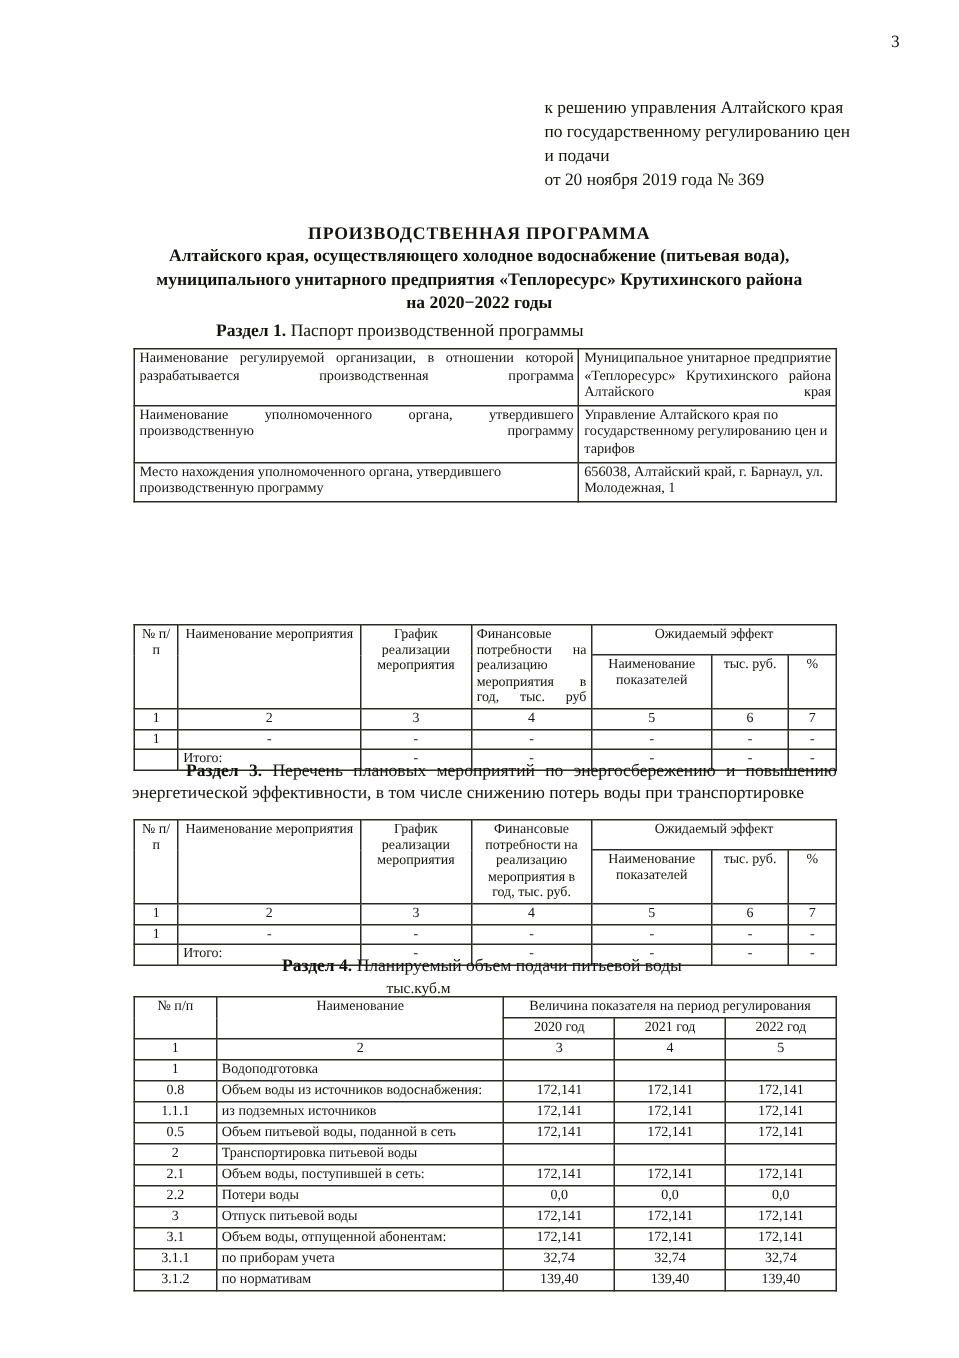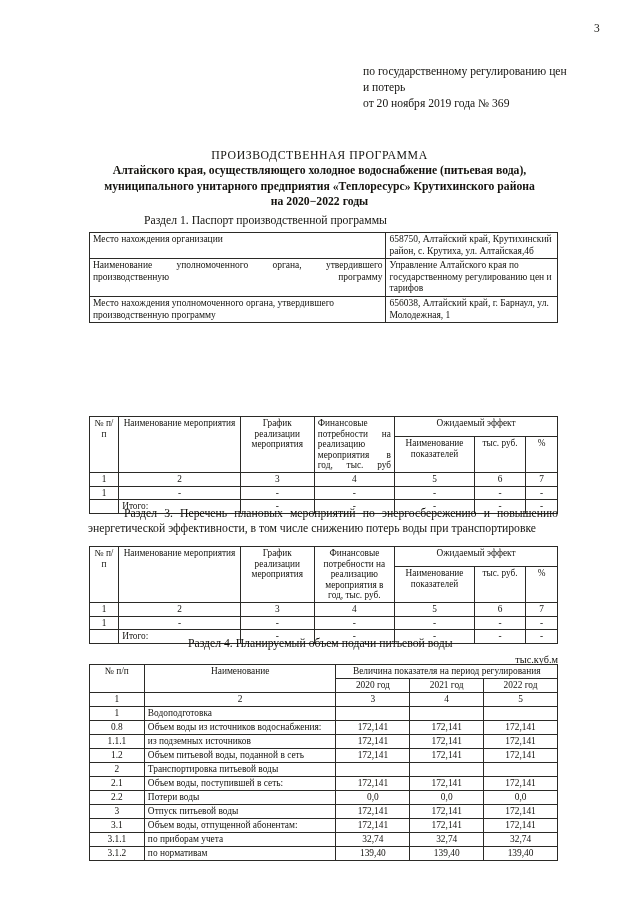--- a/index.html
+++ b/index.html
@@ -47,33 +47,33 @@
   .title-block {
     position: absolute;
     top: 148px;
     left: 52px;
     width: 535px;
     text-align: center;
     font-size: 11.7px;
     line-height: 15.4px;
   }
   .title-main {
-    font-weight: normal;
+    font-weight: bold;
     letter-spacing: .55px;
     font-size: 11.8px;
   }
   .title-sub { font-weight: bold; }
 
   .section-heading {
     font-size: 11.7px;
     line-height: 15.2px;
     text-align: justify;
     text-indent: 36px;
   }
-  .section-heading b { font-weight: normal; }
+  .section-heading b { font-weight: bold; }
 
   .s1-heading {
     position: absolute;
     top: 213px;
     left: 52px;
     width: 535px;
     text-indent: 92px;
   }
   .s2-heading {
     position: absolute;
@@ -93,21 +93,21 @@
     left: 88px;
     width: 470px;
     text-indent: 100px;
   }
 
   .unit-note {
     position: absolute;
     top: 654px;
     left: 0;
     width: 558px;
-    text-align: right;
+    text-align: center;
     font-size: 10.3px;
   }
 
   
   table.doc {
     position: absolute;
     border-collapse: collapse;
     font-size: 9.6px;
     line-height: 11.4px;
   }
@@ -152,39 +152,40 @@
   #table-volume td.vyear { width: 72px; }
 </style>
 </head>
 <body>
 
 <div class="page">
 
   <div class="page-number">3</div>
 
   <div class="appendix-block">
+    <div>к решению управления Алтайского края</div>
     <div>по государственному регулированию цен</div>
-    <div>и потерь</div>
+    <div>и подачи</div>
     <div>от 20 ноября 2019 года № 369</div>
   </div>
 
   <div class="title-block">
     <div class="title-main">ПРОИЗВОДСТВЕННАЯ ПРОГРАММА</div>
     <div class="title-sub">Алтайского края, осуществляющего холодное водоснабжение (питьевая вода),</div>
     <div class="title-sub">муниципального унитарного предприятия «Теплоресурс» Крутихинского района</div>
     <div class="title-sub">на 2020−2022 годы</div>
   </div>
 
   <div class="section-heading s1-heading"><b>Раздел 1.</b><span> Паспорт производственной программы</span></div>
 
   <table class="doc" id="table-passport">
     <tbody>
-    <tr>
-      <td class="left-col l">Место нахождения организации</td>
-      <td class="right-col l mid">658750, Алтайский край, Крутихинский район, с. Крутиха, ул. Алтайская,4б</td>
+        <tr>
+      <td class="left-col j">Наименование регулируемой организации, в отношении которой разрабатывается производственная программа</td>
+      <td class="right-col j">Муниципальное унитарное предприятие «Теплоресурс» Крутихинского района Алтайского края</td>
     </tr>
     <tr>
       <td class="left-col j">Наименование уполномоченного органа, утвердившего производственную программу</td>
       <td class="right-col l">Управление Алтайского края по государственному регулированию цен и тарифов</td>
     </tr>
     <tr>
       <td class="left-col l">Место нахождения уполномоченного органа, утвердившего производственную программу</td>
       <td class="right-col l">656038, Алтайский край, г. Барнаул, ул. Молодежная, 1</td>
     </tr>
   </tbody>
@@ -320,21 +321,21 @@
       <td class="c">172,141</td>
     </tr>
     <tr>
       <td class="c">1.1.1</td>
       <td class="l">из подземных источников</td>
       <td class="c">172,141</td>
       <td class="c">172,141</td>
       <td class="c">172,141</td>
     </tr>
     <tr>
-      <td class="c">1.2</td>
+      <td class="c">0.5</td>
       <td class="l">Объем питьевой воды, поданной в сеть</td>
       <td class="c">172,141</td>
       <td class="c">172,141</td>
       <td class="c">172,141</td>
     </tr>
     <tr>
       <td class="c">2</td>
       <td class="l">Транспортировка питьевой  воды</td>
       <td class="c">&nbsp;</td>
       <td class="c">&nbsp;</td>

